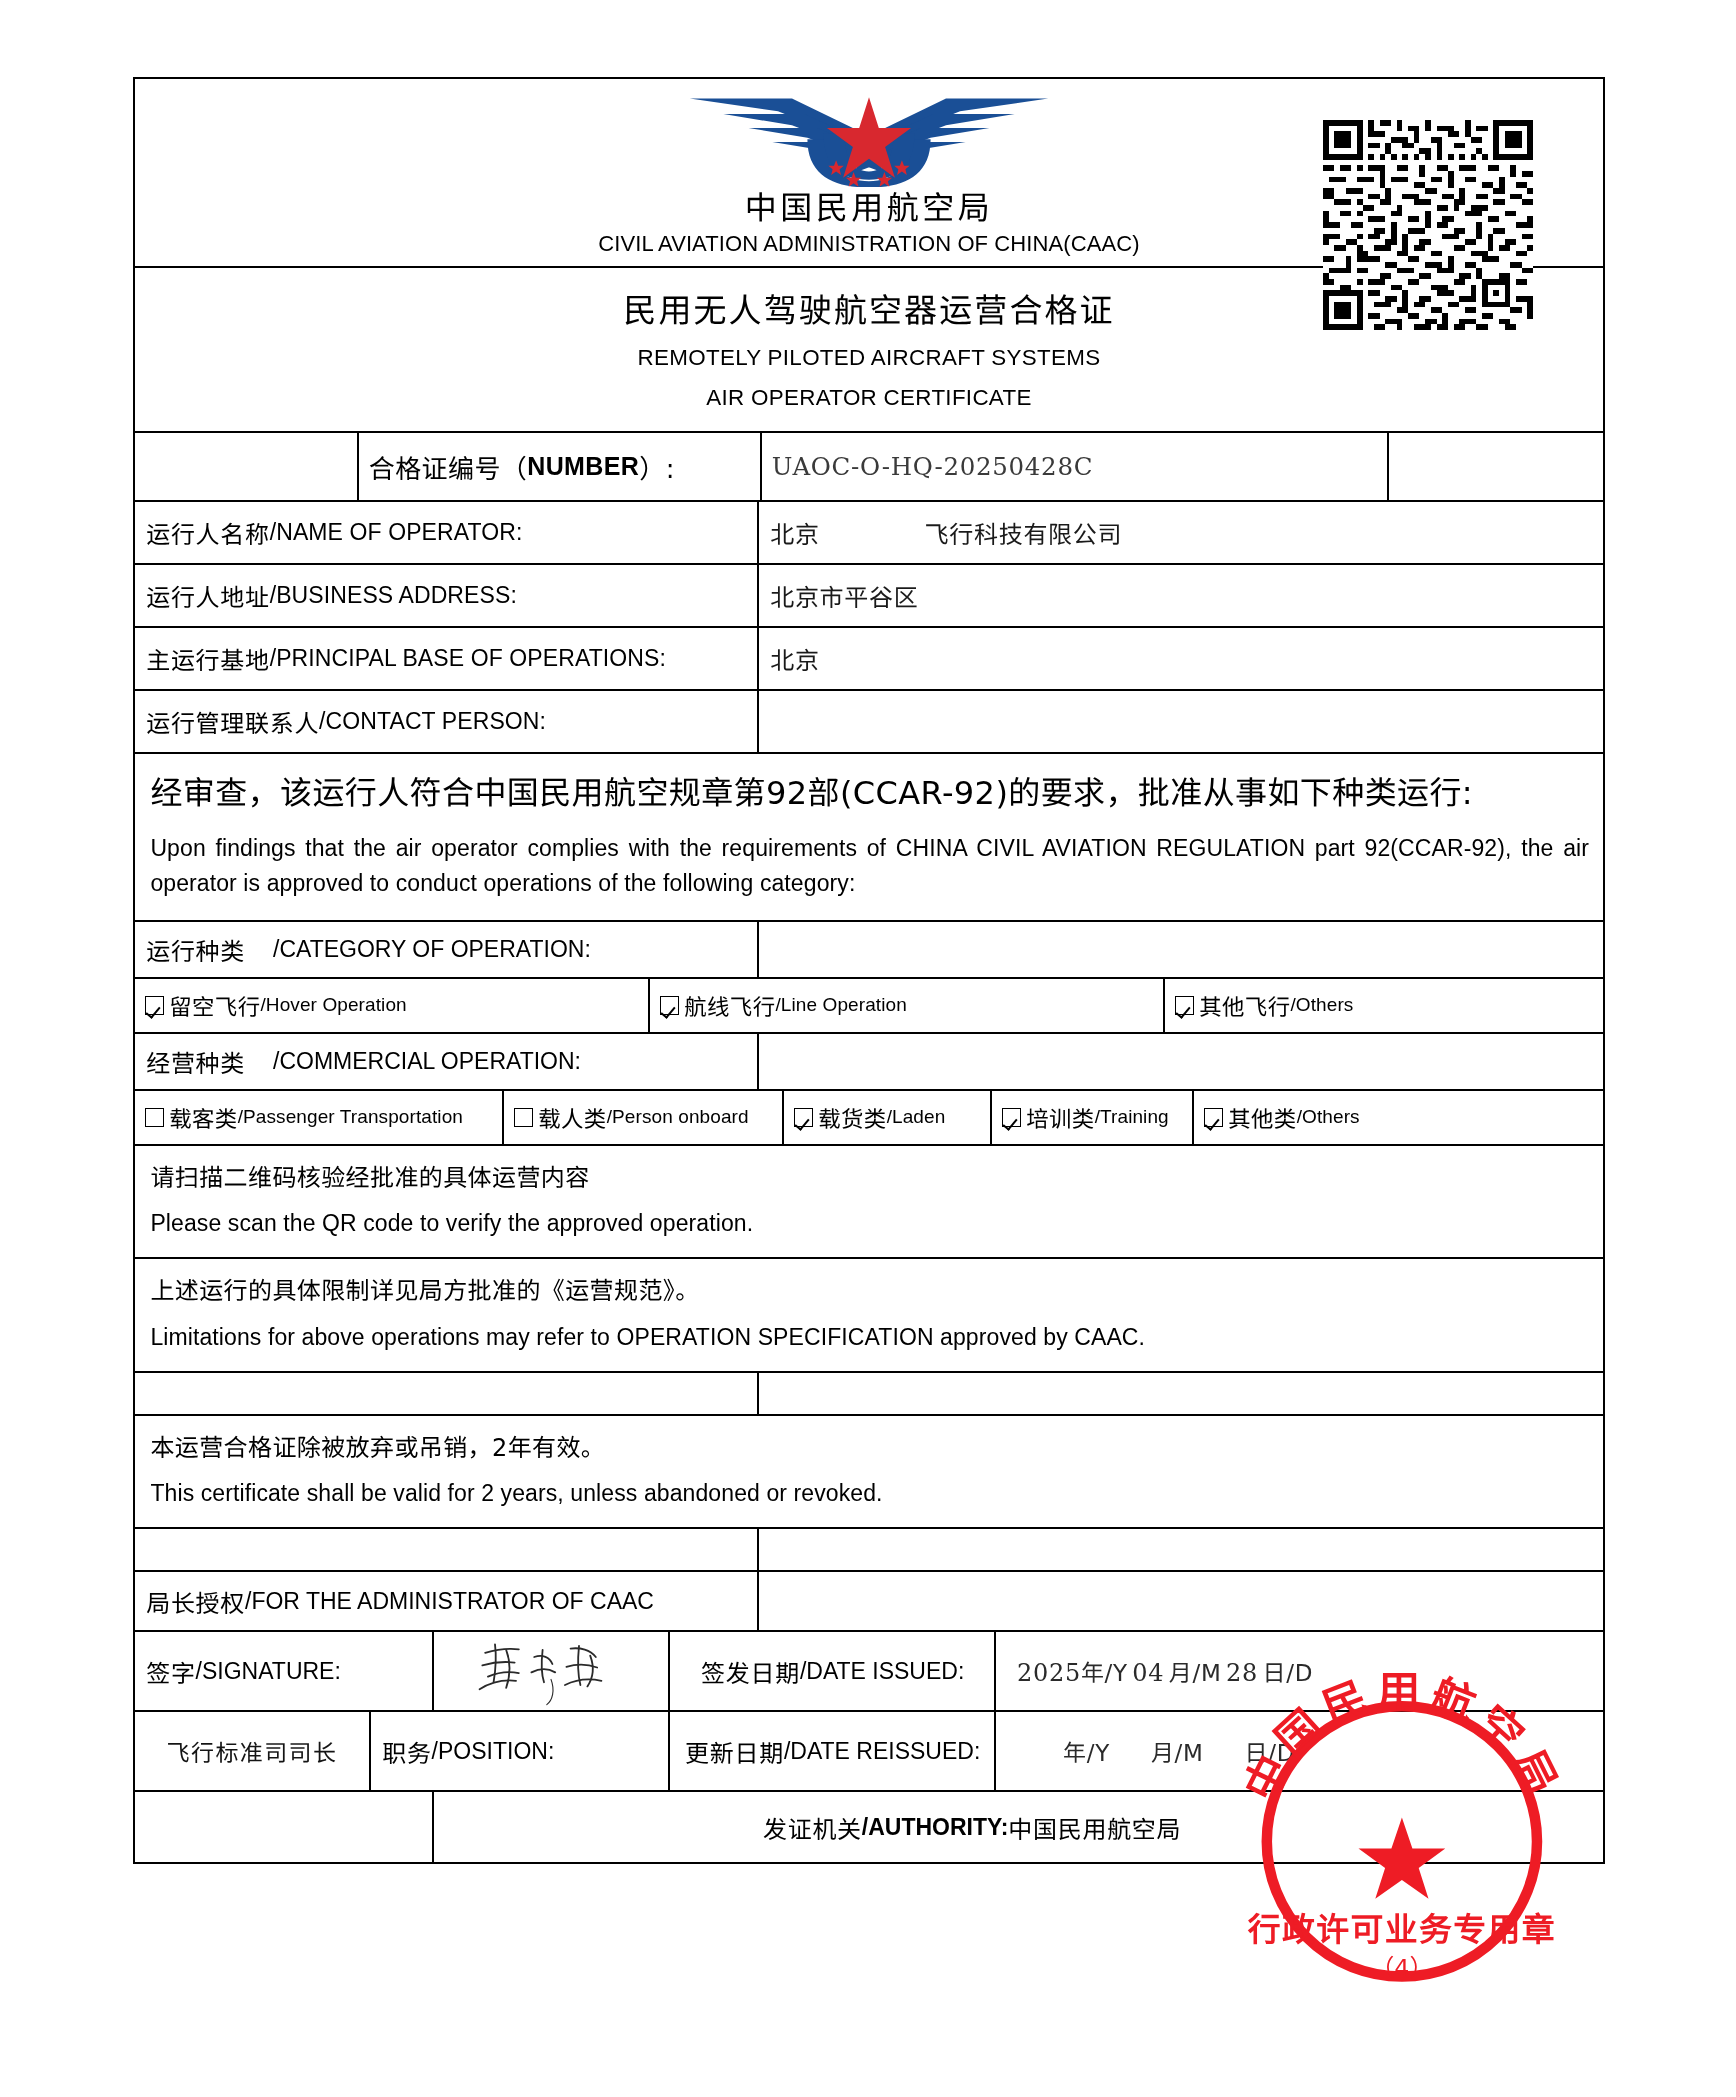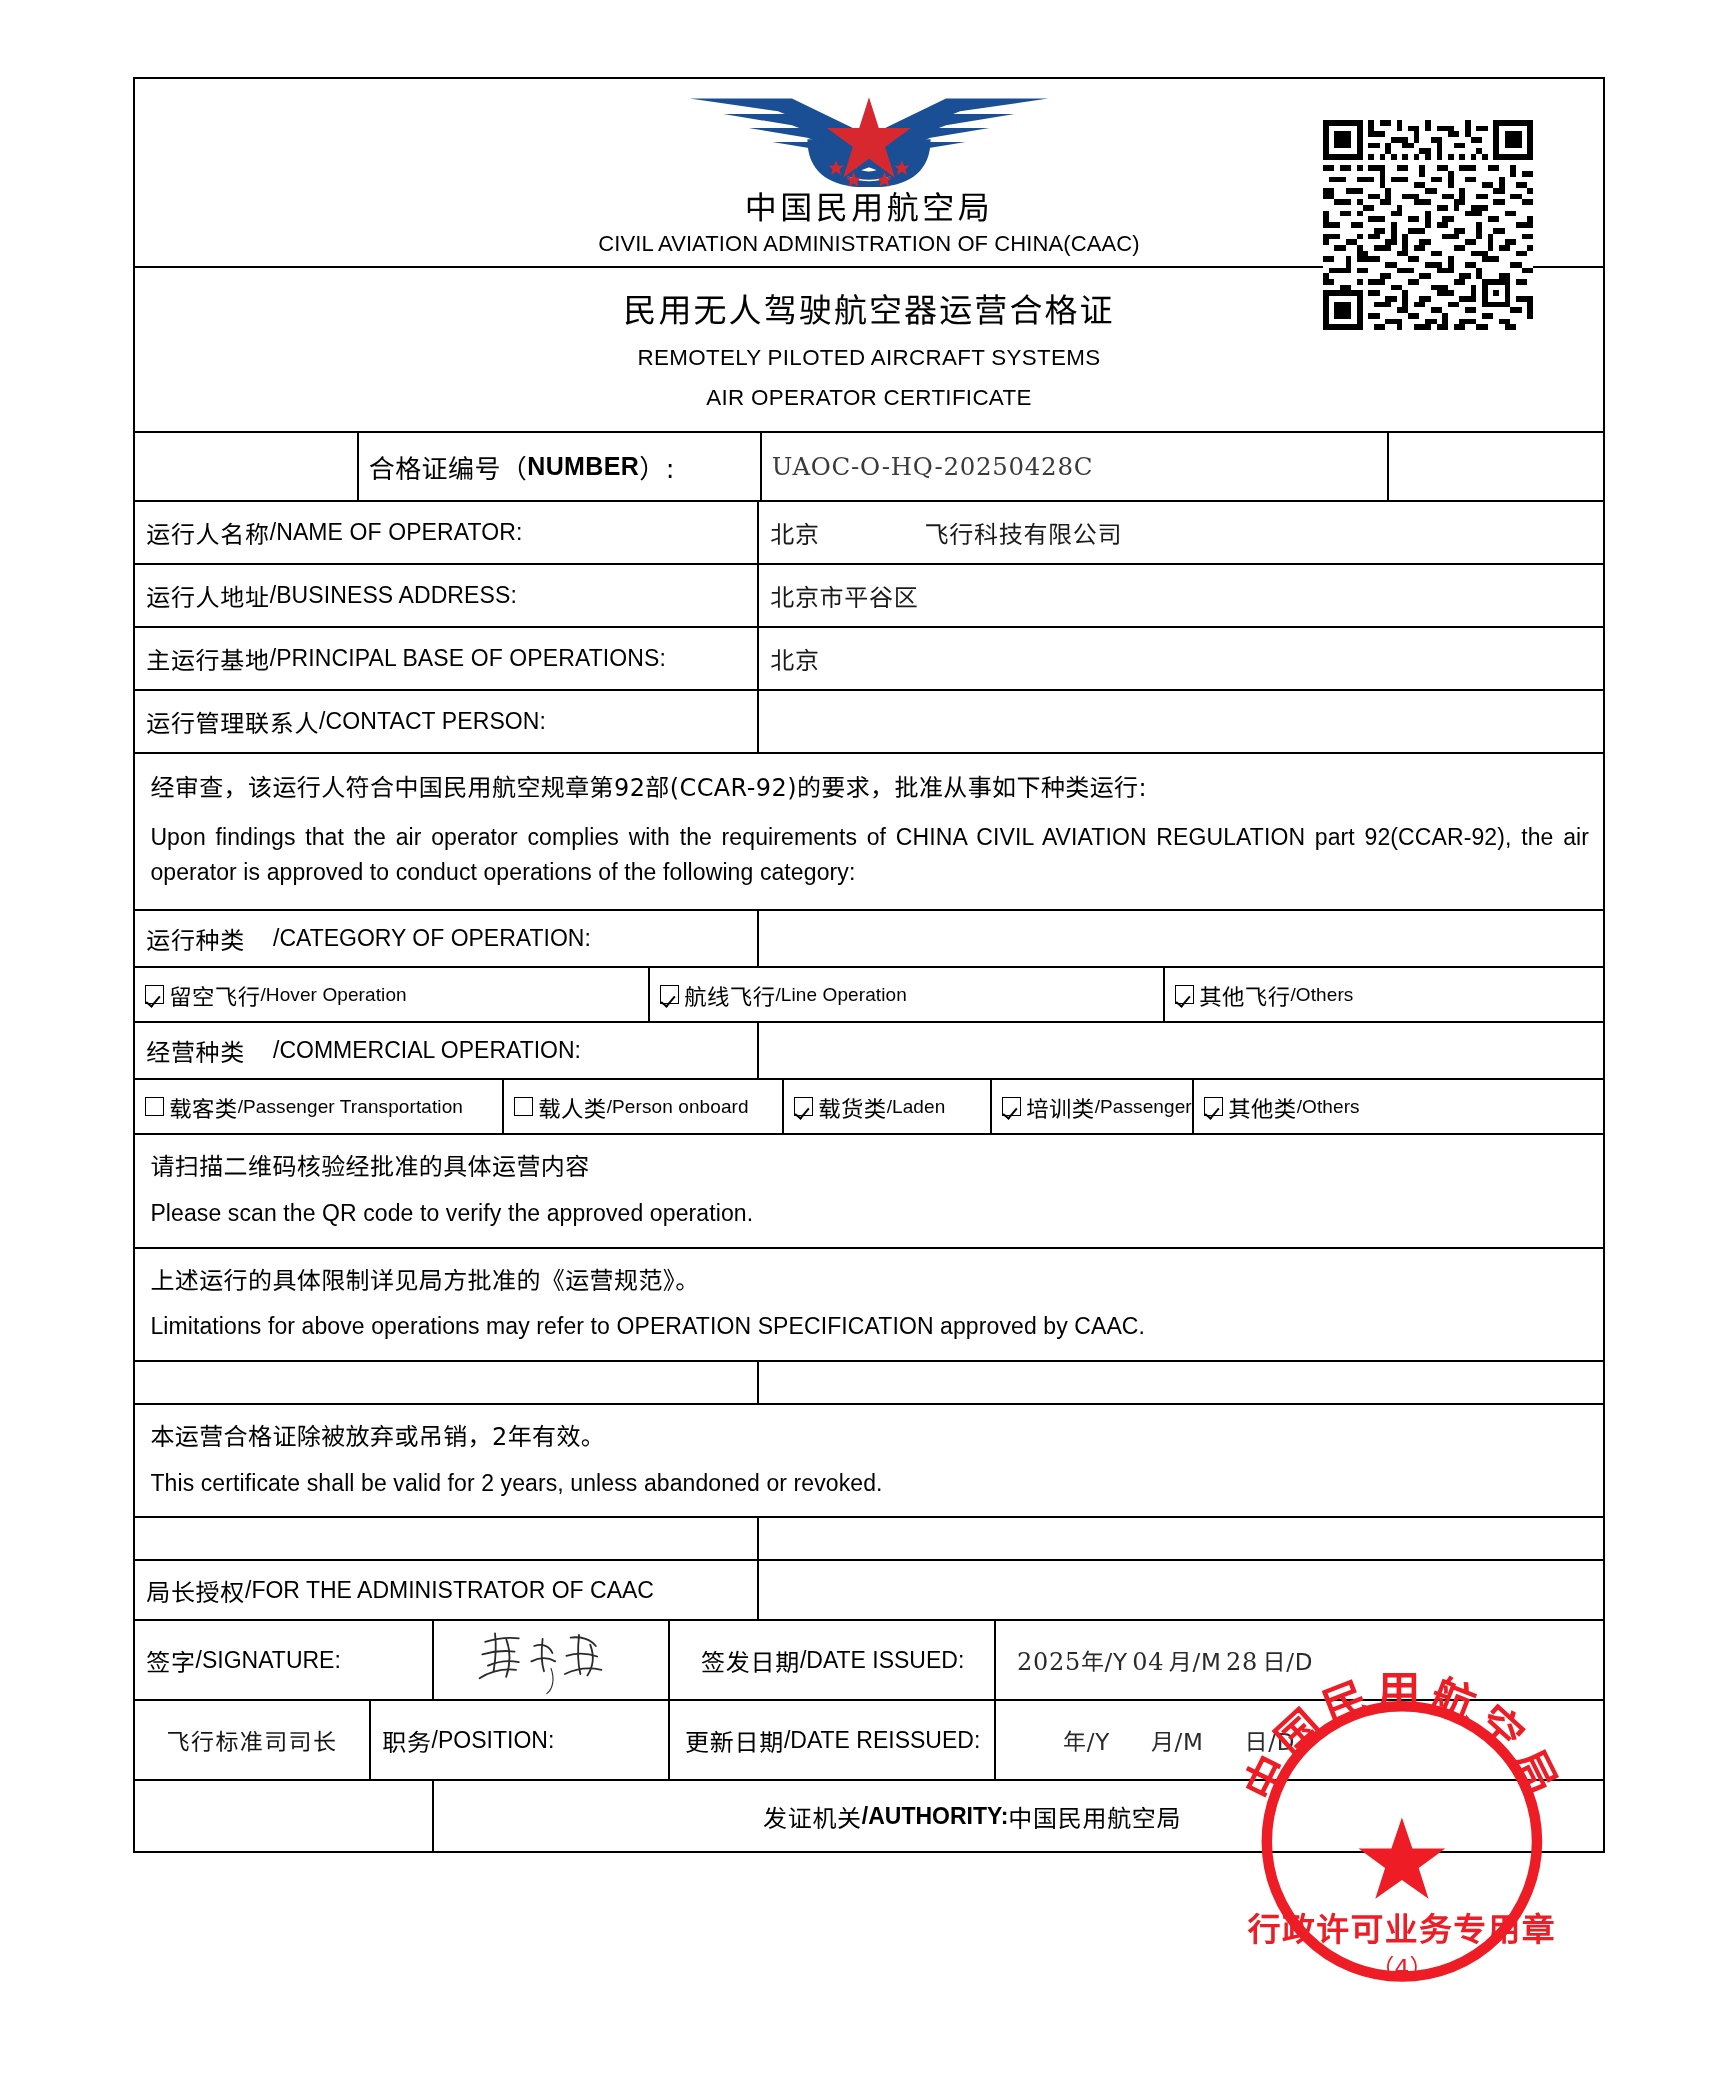--- a/index.html
+++ b/index.html
@@ -166,21 +166,21 @@
   }
   .redact-gap { display: inline-block; width: 105px; }
 
   
   .para-block {
     border-bottom: 2.1px solid #000;
     padding: 18px 14px 18px 15.4px;
   }
   .para-cn {
     font-family: "DejaVu Sans", sans-serif;
-    font-size: 24px;
+    font-size: 32px;
     line-height: 1.35;
     letter-spacing: 0.4px;
   }
   .para-en {
     font-size: 23px;
     line-height: 1.55;
     text-align: justify;
     text-align-last: left;
     margin-top: 15.4px;
     letter-spacing: 0.1px;
@@ -565,21 +565,21 @@
           <span class="chk-en">/Person onboard</span>
       </div>
       <div class="cell chk-cell com-c3">
         <span class="cb on"></span>
         <span class="chk-cn">载货类</span>
           <span class="chk-en">/Laden</span>
       </div>
       <div class="cell chk-cell com-c4">
         <span class="cb on"></span>
         <span class="chk-cn">培训类</span>
-          <span class="chk-en">/Passenger</span>
+          <span class="chk-en">/Training</span>
       </div>
       <div class="cell chk-cell com-c5">
         <span class="cb on"></span>
         <span class="chk-cn">其他类</span>
           <span class="chk-en">/Others</span>
       </div>
     </div>
 
     <div class="note-block">
       <div class="note-cn">请扫描二维码核验经批准的具体运营内容</div>

